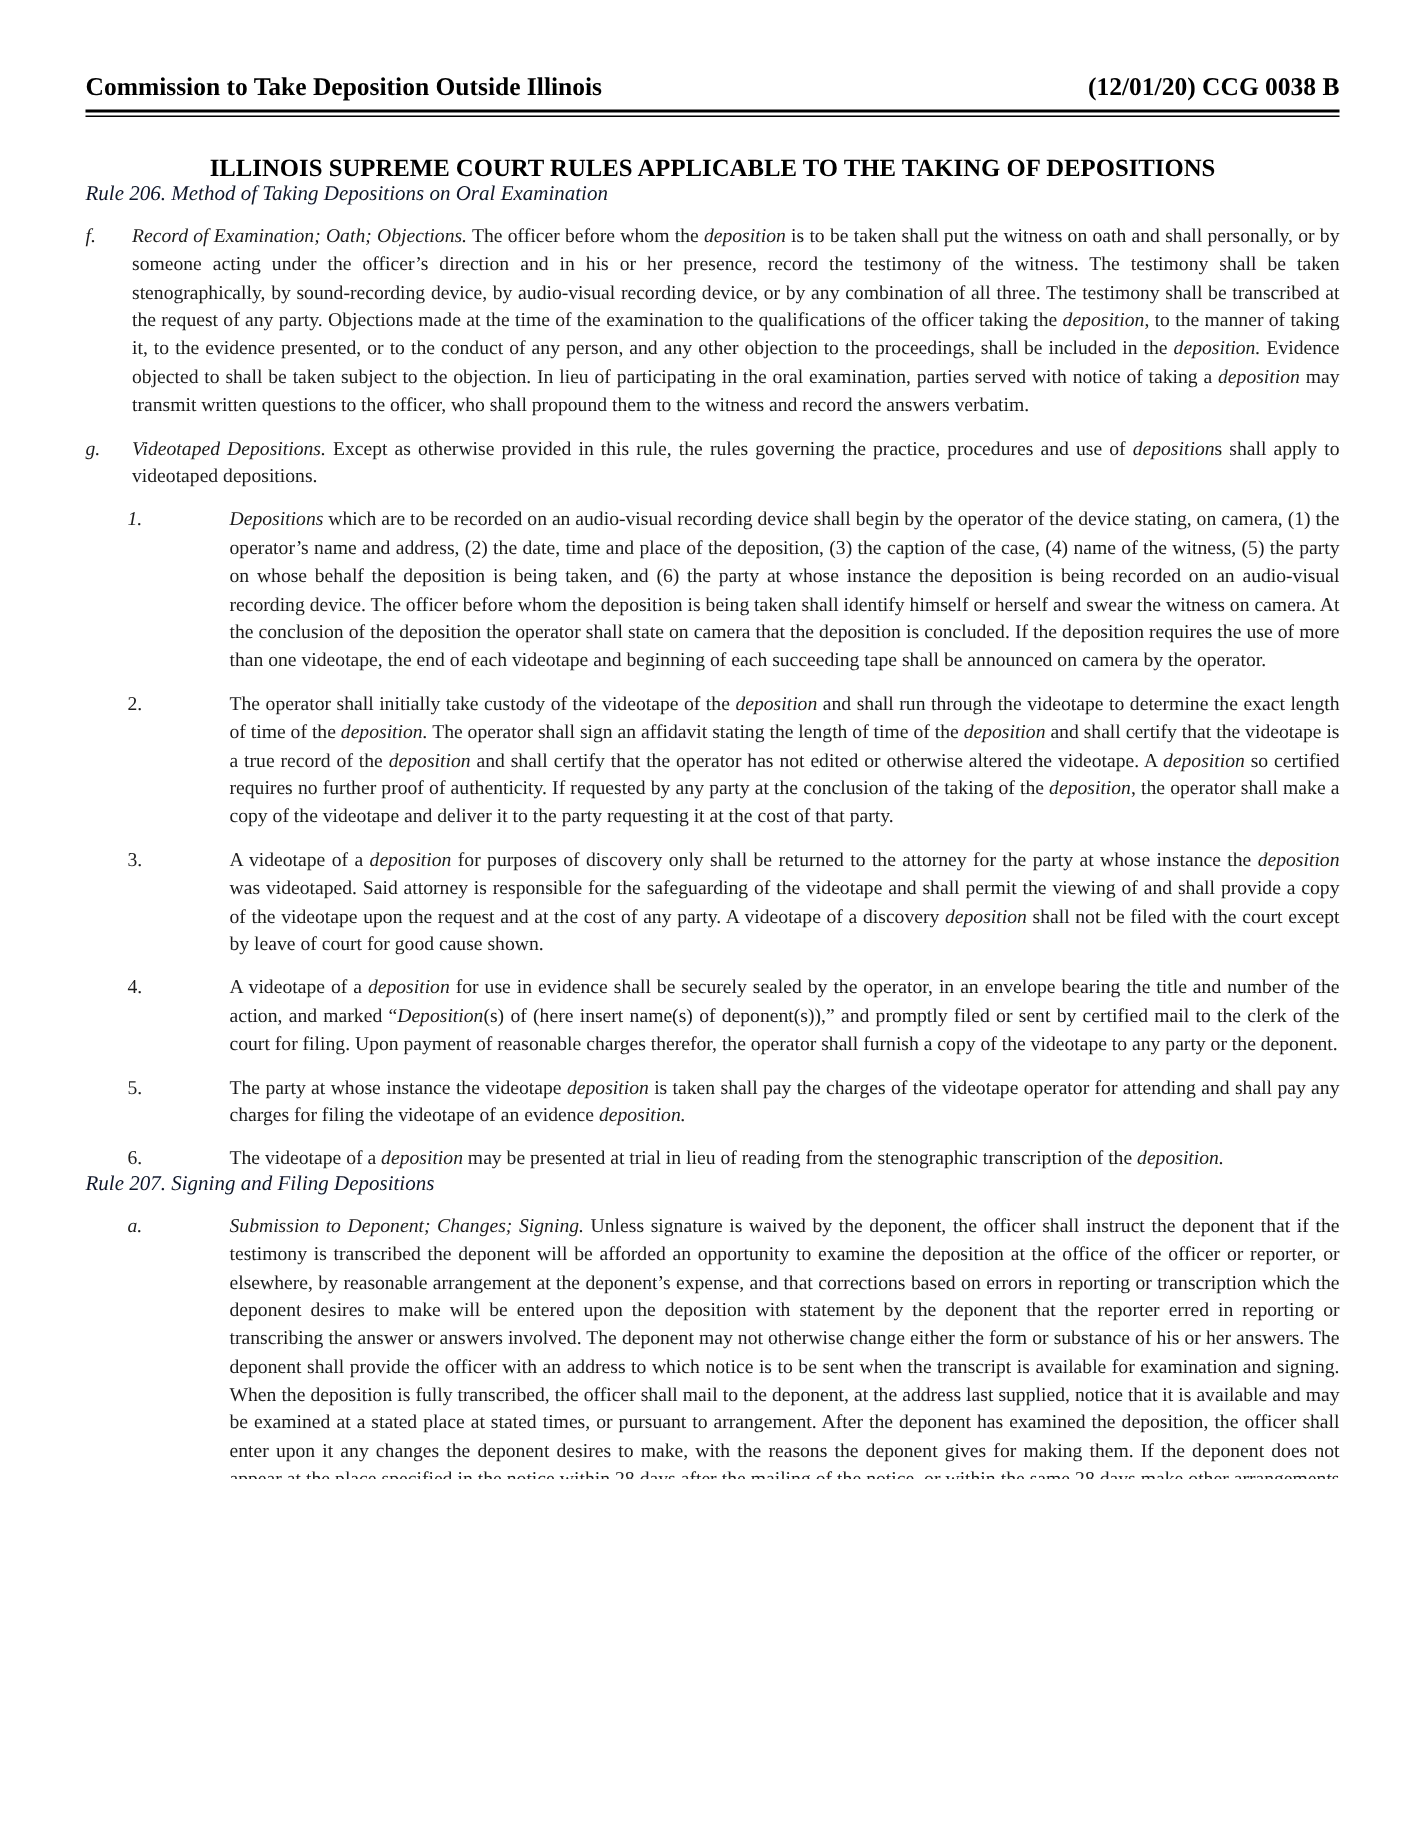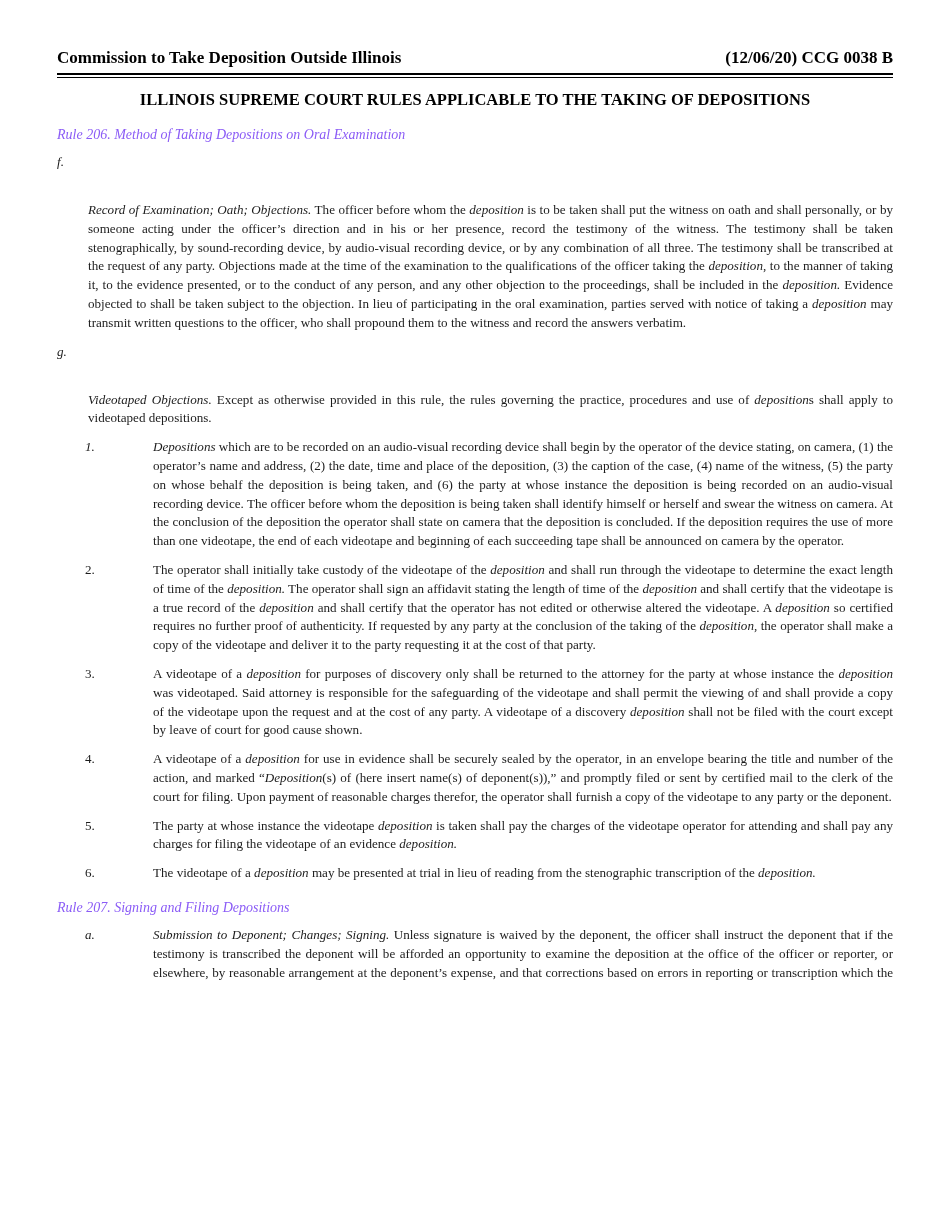--- a/index.html
+++ b/index.html
@@ -16,34 +16,33 @@
   .header-row{
     display:flex;justify-content:space-between;align-items:baseline;
     font-weight:bold;font-size:17px;color:#000;
   }
   .double-rule{
     margin-top:5px;height:2px;
     border-top:2.5px solid #000;border-bottom:1.5px solid #000;
   }
   .doc-title{
     text-align:center;font-weight:bold;font-size:16.5px;color:#000;
-    margin:12px 0 0 0;
+    margin:24px 0 0 0;
   }
   .rule-heading{
-    font-style:italic;font-size:14px;color:#8b5cf6;
-    margin-top:17px;
+    font-style:italic;font-size:14px;color:#0f172a;
   }
   .body-text{font-size:13.1px;line-height:18.8px;text-align:justify;}
   .lettered-item{
     display:flex;margin-top:10px;
   }
   .lettered-item .item-label{
     flex:0 0 31px;font-style:italic;font-size:13.1px;line-height:18.8px;
   }
-  .lettered-item .item-text{flex:1;margin-top:48px;}
+  .lettered-item .item-text{flex:1;}
   .numbered-item{
     display:flex;margin-top:10px;margin-left:28px;
   }
   .numbered-item .item-label{
     flex:0 0 28px;font-size:13.1px;line-height:18.8px;
   }
   .numbered-item .item-label.italic{font-style:italic;}
   .numbered-item .item-text{flex:1;margin-left:40px;}
   .footer{
     margin-top:6px;color:#000;
@@ -57,36 +56,36 @@
   }
   i{font-style:italic;}
 </style>
 </head>
 <body>
 
 <div class="page">
 
   <div class="header-row">
     <span>Commission to Take Deposition Outside Illinois</span>
-    <span>(12/06/20) CCG 0038 B</span>
+    <span>(12/01/20) CCG 0038 B</span>
   </div>
   <div class="double-rule"></div>
 
   <div class="doc-title">ILLINOIS SUPREME COURT RULES APPLICABLE TO THE TAKING OF DEPOSITIONS</div>
 
   <div class="rule-heading">Rule 206.  Method of Taking Depositions on Oral Examination</div>
 
   <div class="lettered-item">
     <span class="item-label">f.</span>
     <span class="item-text body-text"><i>Record of Examination; Oath; Objections.</i>  The officer before whom the <i>deposition</i> is to be taken shall put the witness on oath and shall personally, or by someone acting under the officer’s direction and in his or her presence, record the testimony of the witness.  The testimony shall be taken stenographically, by sound-recording device, by audio-visual recording device, or by any combination of all three.  The testimony shall be transcribed at the request of any party.  Objections made at the time of the examination to the qualifications of the officer taking the <i>deposition</i>, to the manner of taking it, to the evidence presented, or to the conduct of any person, and any other objection to the proceedings, shall be included in the <i>deposition.</i>  Evidence objected to shall be taken subject to the objection.  In lieu of participating in the oral examination, parties served with notice of taking a <i>deposition</i> may transmit written questions to the officer, who shall propound them to the witness and record the answers verbatim.</span>
   </div>
 
   <div class="lettered-item">
     <span class="item-label">g.</span>
-    <span class="item-text body-text"><i>Videotaped Objections.</i> Except as otherwise provided in this rule, the rules governing the practice, procedures and use of <i>deposition</i>s shall apply to videotaped depositions.</span>
+    <span class="item-text body-text"><i>Videotaped Depositions.</i> Except as otherwise provided in this rule, the rules governing the practice, procedures and use of <i>deposition</i>s shall apply to videotaped depositions.</span>
   </div>
 
   <div class="numbered-item">
     <span class="item-label italic">1.</span>
     <span class="item-text body-text"><i>Depositions</i> which are to be recorded on an audio-visual recording device shall begin by the operator of the device stating, on camera, (1) the operator’s name and address, (2) the date, time and place of the deposition, (3) the caption of the case, (4) name of the witness, (5) the party on whose behalf the deposition is being taken, and (6) the party at whose instance the deposition is being recorded on an audio-visual recording device. The officer before whom the deposition is being taken shall identify himself or herself and swear the witness on camera.  At the conclusion of the deposition the operator shall state on camera that the deposition is concluded.  If the deposition requires the use of more than one videotape, the end of each videotape and beginning of each succeeding tape shall be announced on camera by the operator.</span>
   </div>
 
   <div class="numbered-item">
     <span class="item-label">2.</span>
     <span class="item-text body-text">The operator shall initially take custody of the videotape of the <i>deposition</i> and shall run through the videotape to determine the exact length of time of the <i>deposition.</i>  The operator shall sign an affidavit stating the length of time of the <i>deposition</i> and shall certify that the videotape is a true record of the <i>deposition</i> and shall certify that the operator has not edited or otherwise altered the videotape.  A <i>deposition</i> so certified requires no further proof of authenticity.  If requested by any party at the conclusion of the taking of the <i>deposition</i>, the operator shall make a copy of the videotape and deliver it to the party requesting it at the cost of that party.</span>

